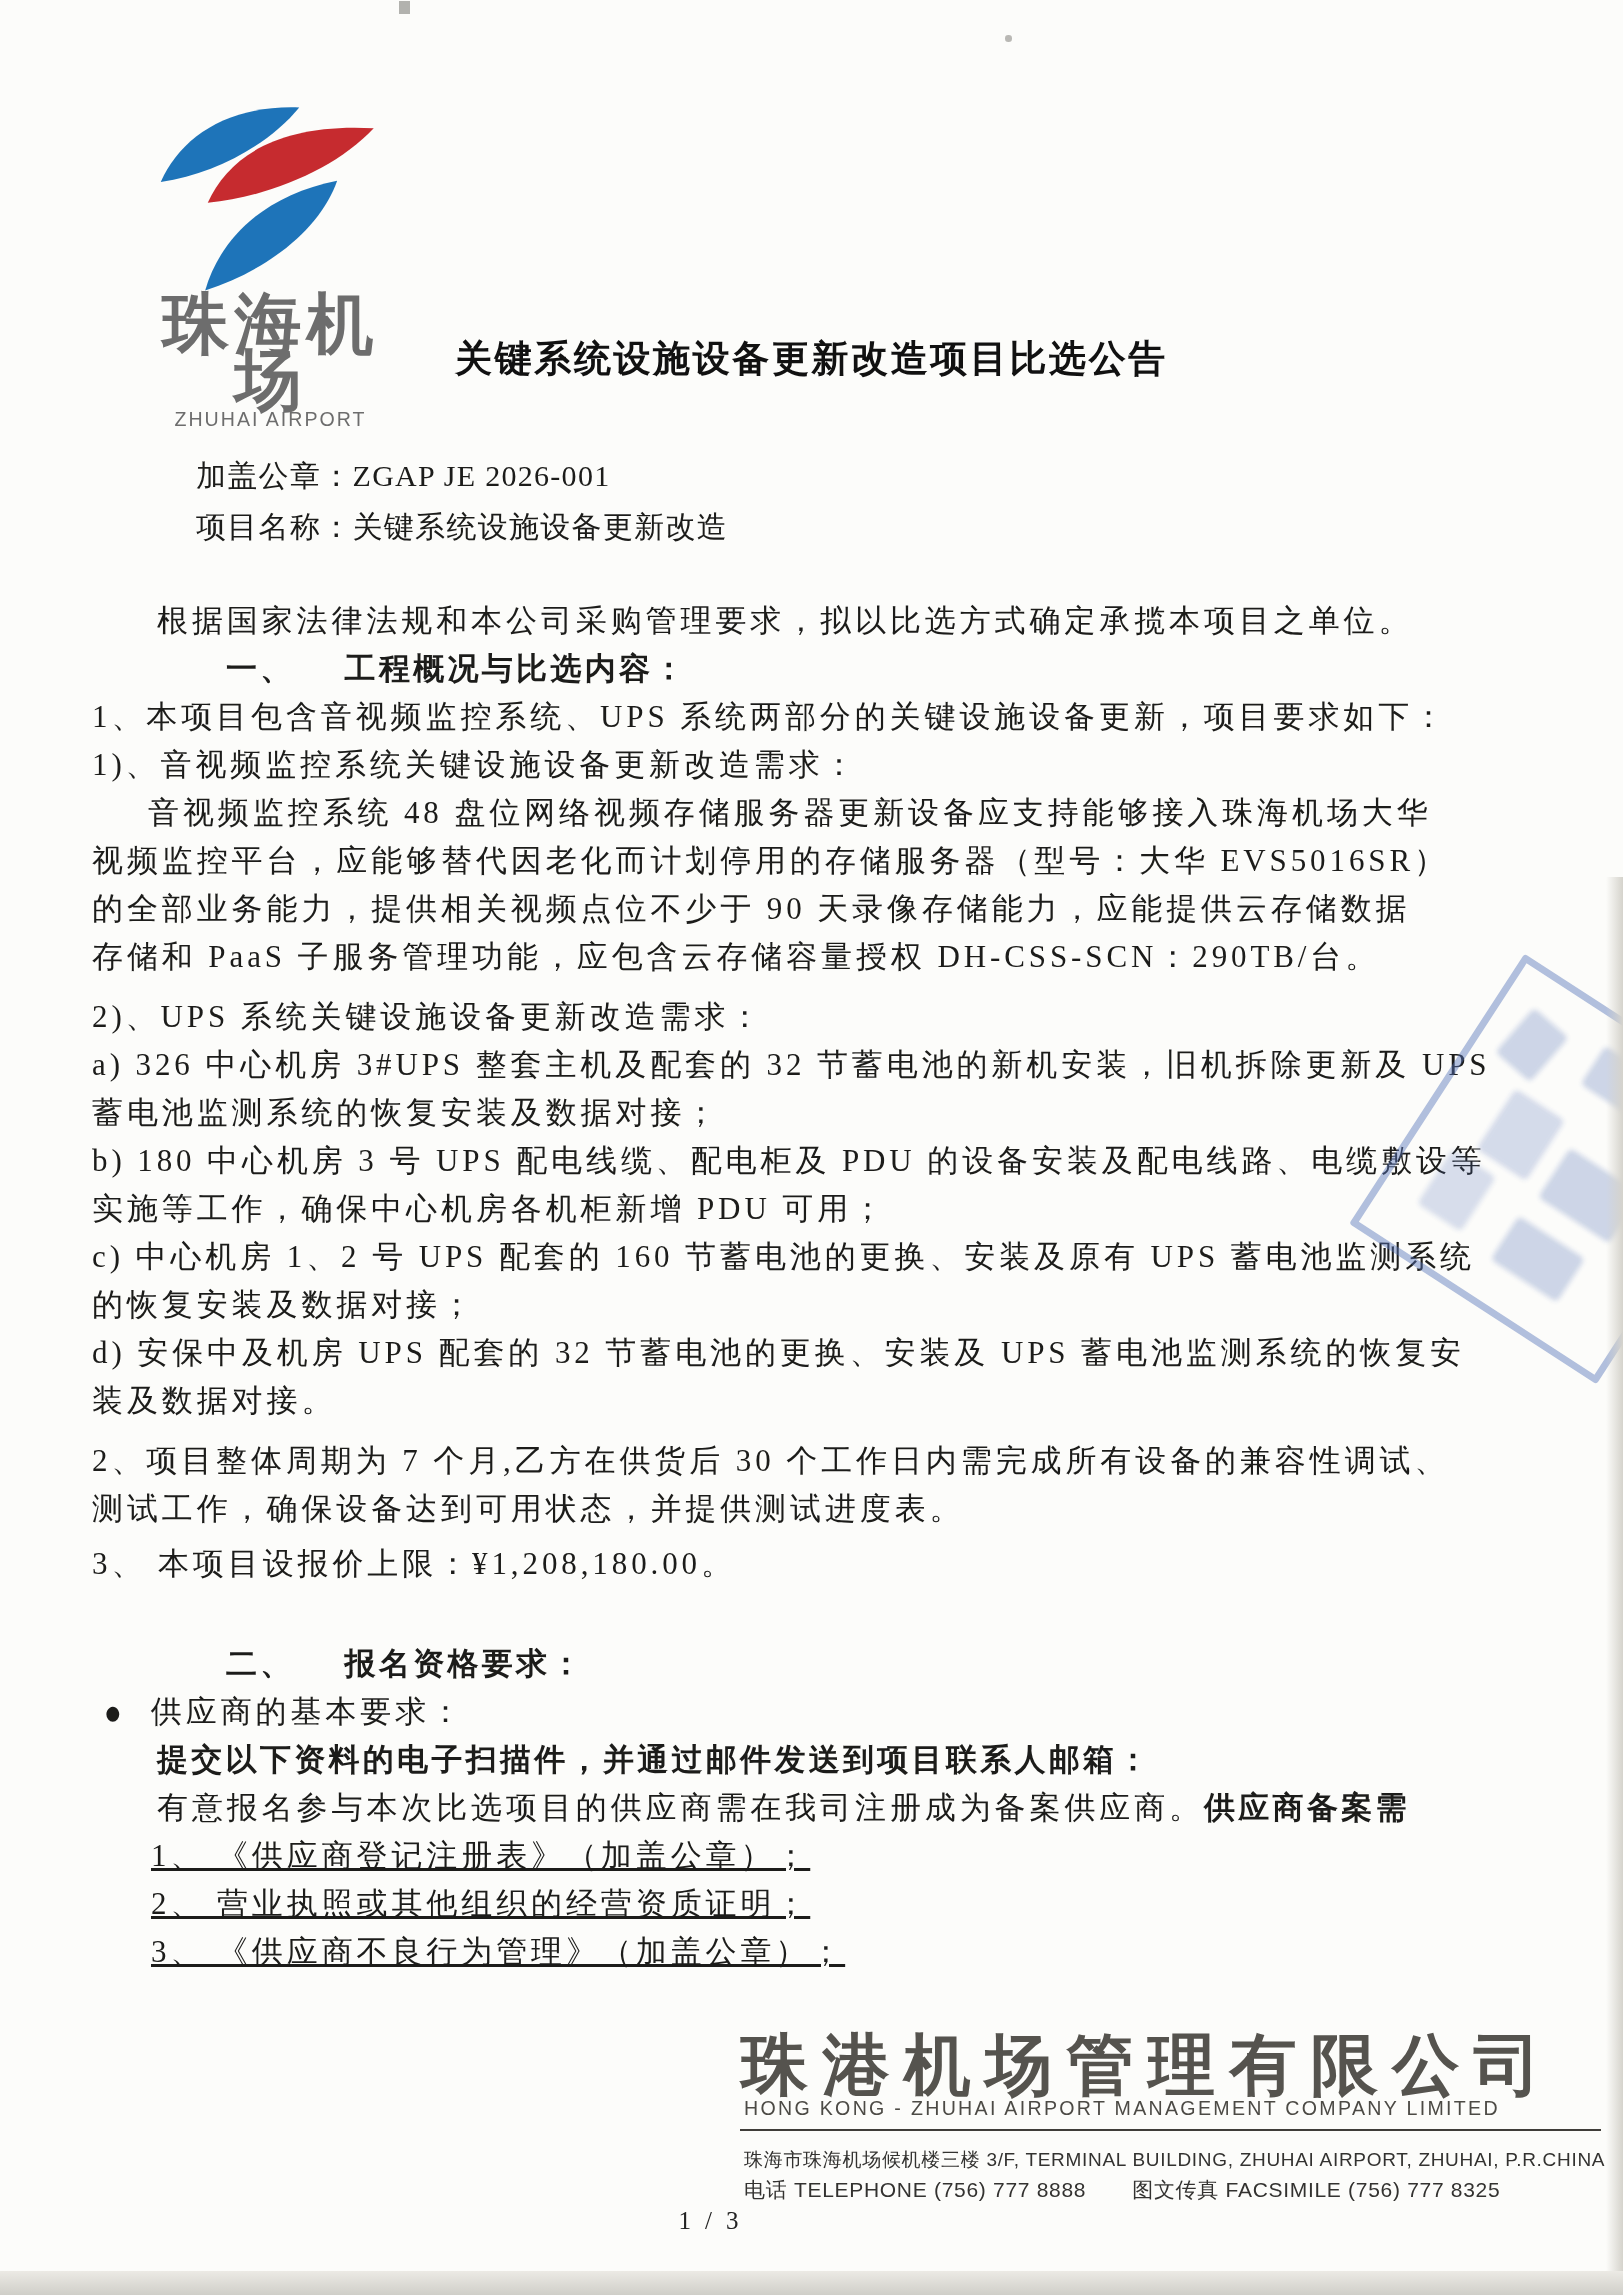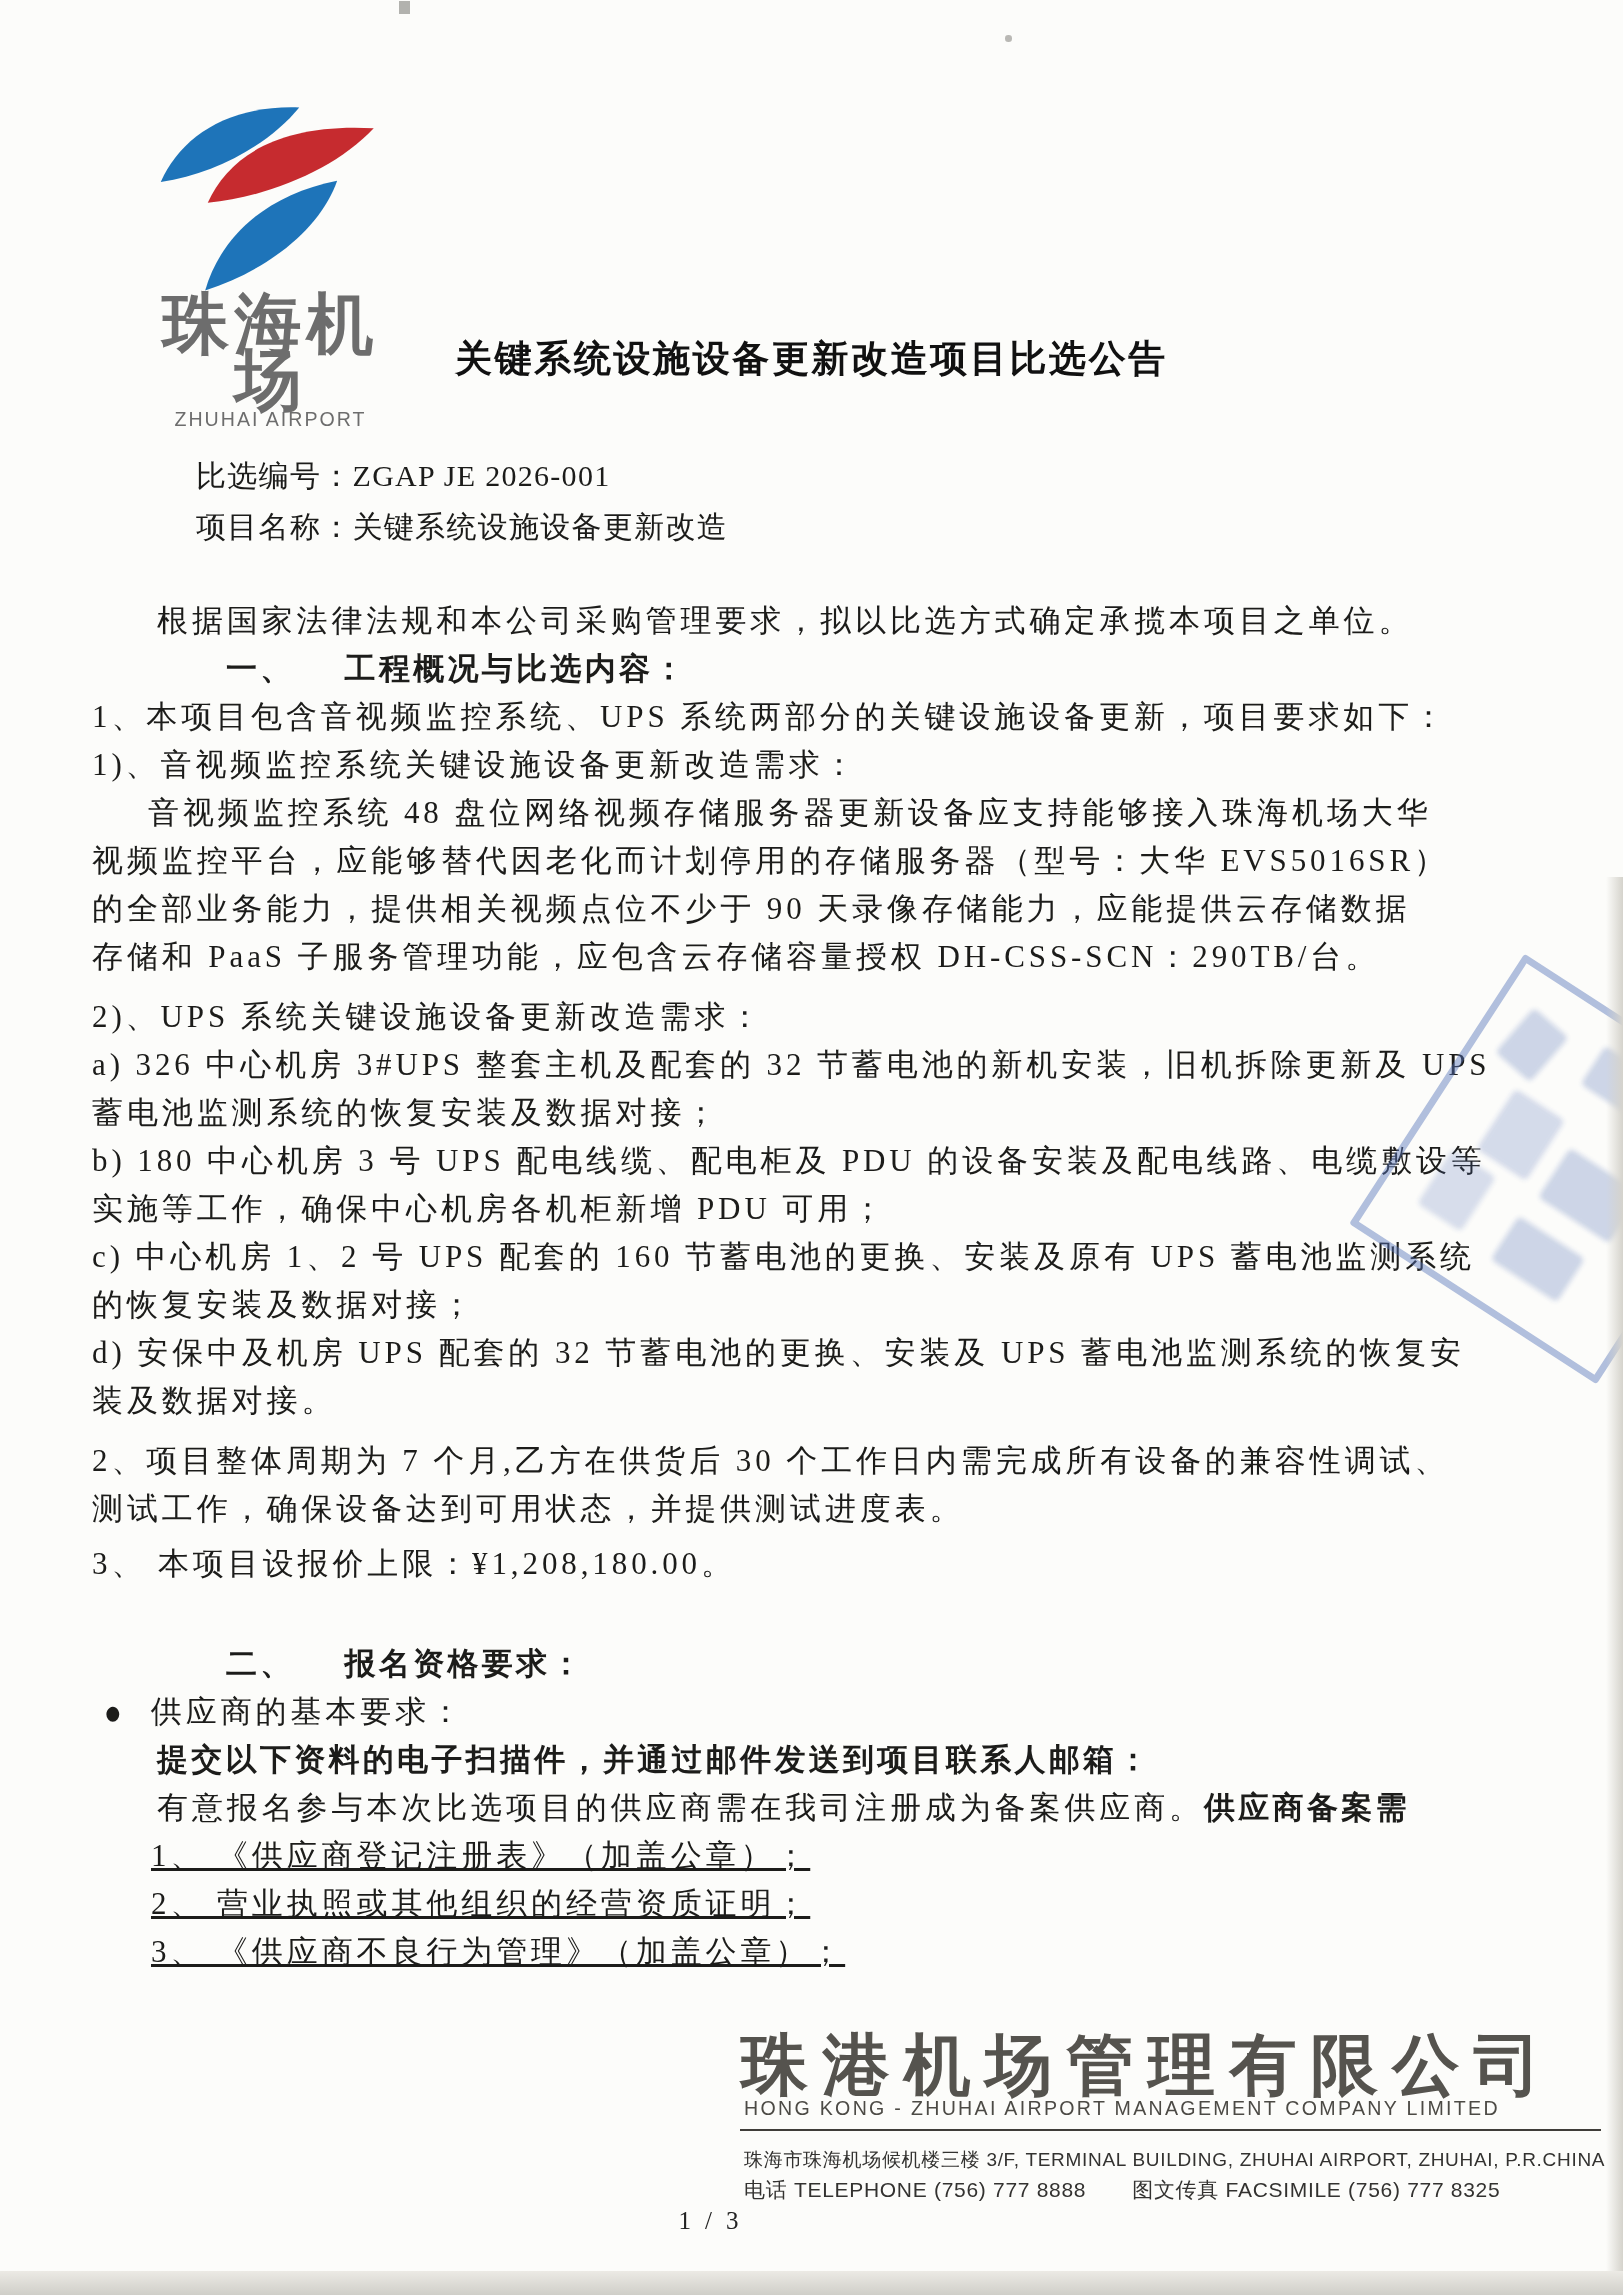--- a/index.html
+++ b/index.html
@@ -96,21 +96,21 @@
       <path d="M74,162 C106,90 184,40 328,48 C272,108 172,152 74,162 Z" fill="#c62b2f"></path>
       <path d="M70,296 C94,214 162,150 272,128 C248,198 170,264 70,296 Z" fill="#1e74b9"></path>
     </svg>
     <div class="logo-cn">珠海机场</div>
     <div class="logo-en">ZHUHAI AIRPORT</div>
   </div>
 
   <div class="title">关键系统设施设备更新改造项目比选公告</div>
 
   <div class="meta">
-    <div class="meta-line"><span>比选编号：</span><span>ZGAP JE 2026-001</span></div>
+    <div class="meta-line"><span>加盖公章：</span><span>ZGAP JE 2026-001</span></div>
     <div class="meta-line"><span>项目名称：</span><span>关键系统设施设备更新改造</span></div>
   </div>
 
   <div class="content">
     <div class="line indent2">根据国家法律法规和本公司采购管理要求，拟以比选方式确定承揽本项目之单位。</div>
 
     <div class="line h1"><span class="secno">一、</span><span class="sectitle">工程概况与比选内容：</span></div>
 
     <div class="line">1、本项目包含音视频监控系统、UPS 系统两部分的关键设施设备更新，项目要求如下：</div>
     <div class="line">1)、音视频监控系统关键设施设备更新改造需求：</div>

